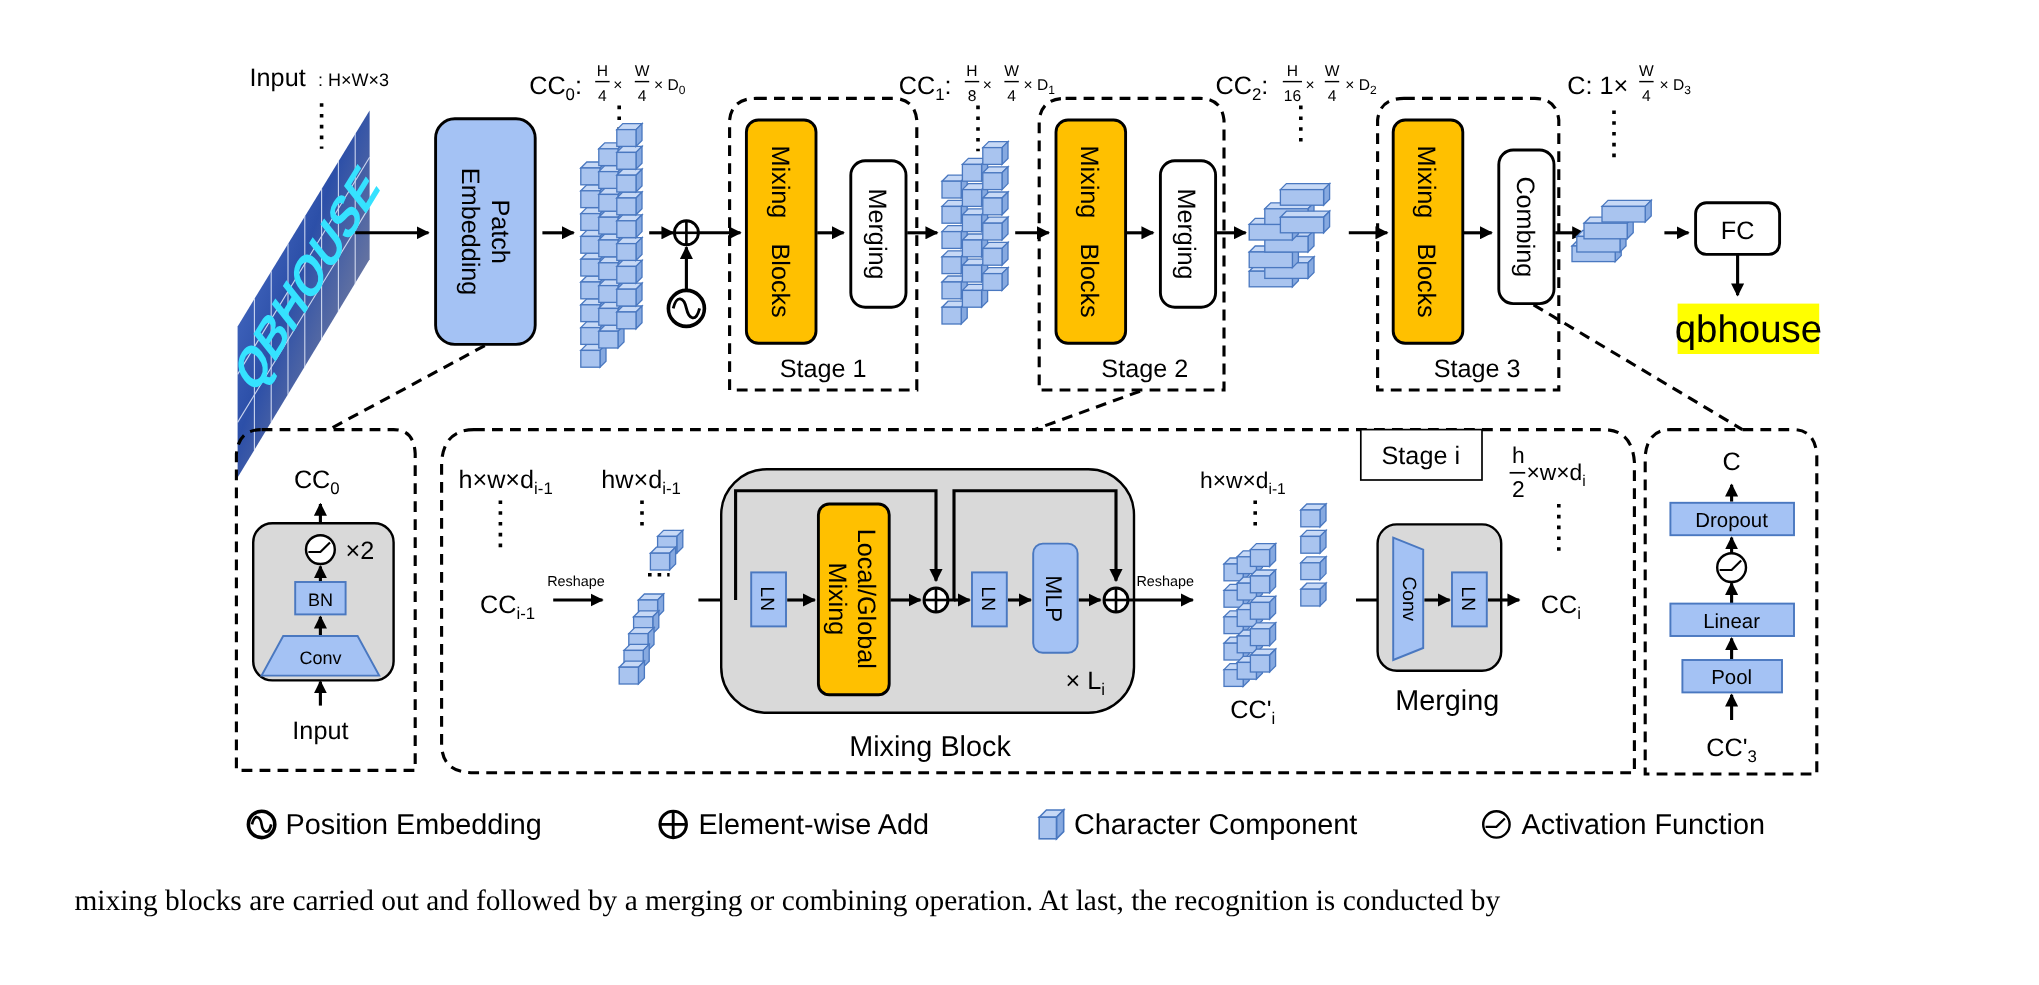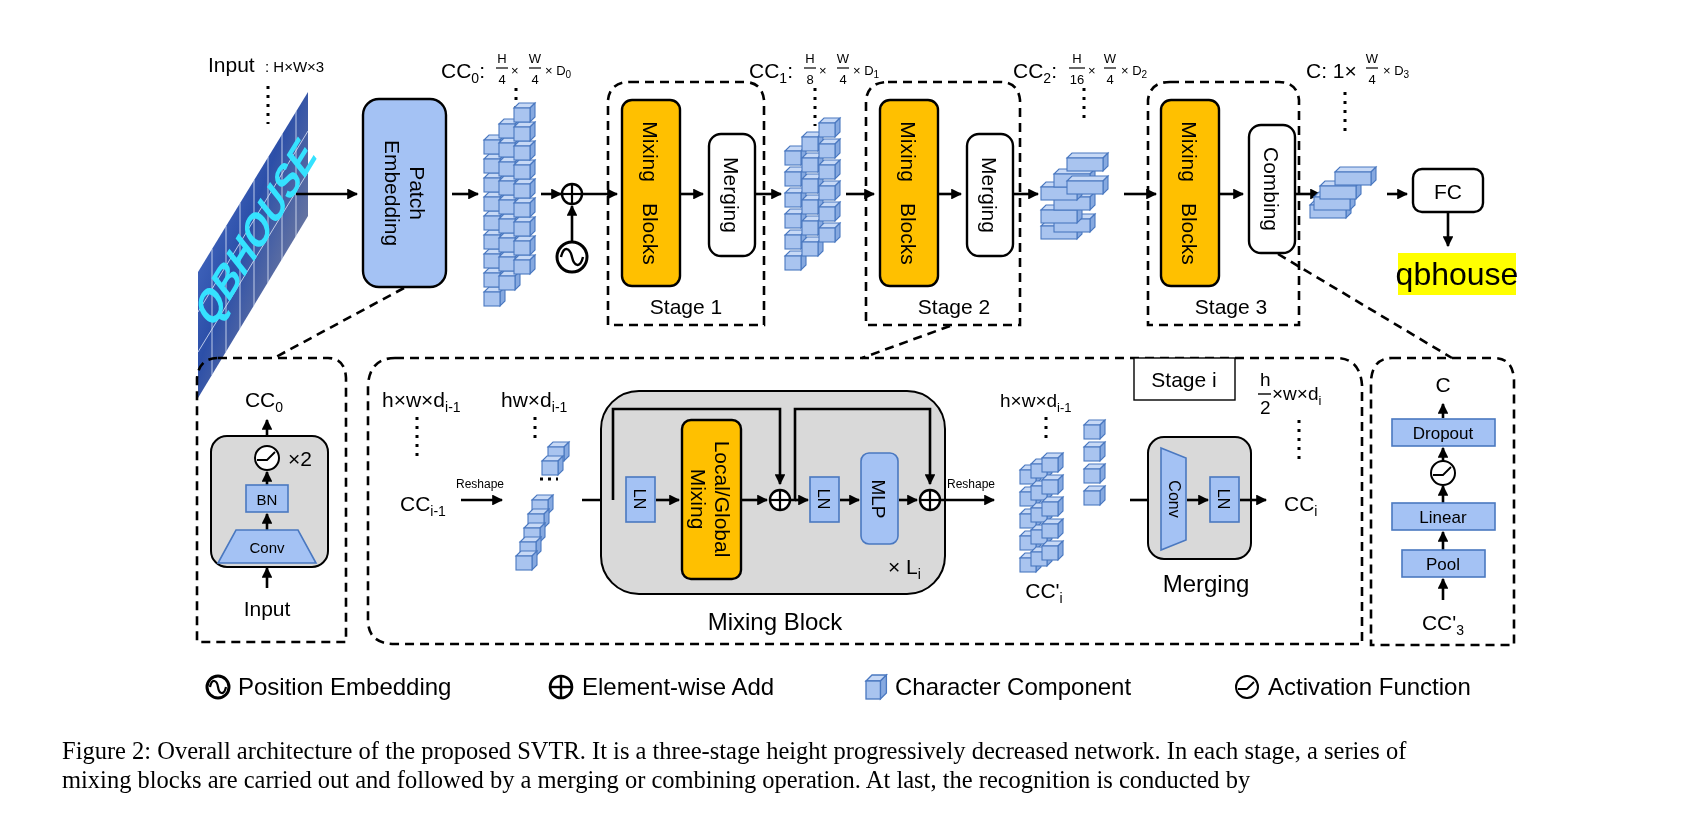--- a/index.html
+++ b/index.html
@@ -474,15 +474,14 @@
       <g>
         <circle cx="1247" cy="687" r="11" fill="#fff" stroke="#000" stroke-width="2"></circle>
         <path d="M1238,689 L1247,689 L1254,682" fill="none" stroke="#000" stroke-width="1.8"></path>
       </g>
       <text class="sans" x="1268" y="695" font-size="24">Activation Function</text>
     </g>
   </g>
 </svg>
 
 <div id="caption">
-  <div>Figure 2: Overall architecture of the proposed SVTR. It is a three-stage height progressively decreased network.  In each stage, a series of</div>
   <div>mixing blocks are carried out and followed by a merging or combining operation. At last, the recognition is conducted by</div>
 </div>
 
 </body></html>

